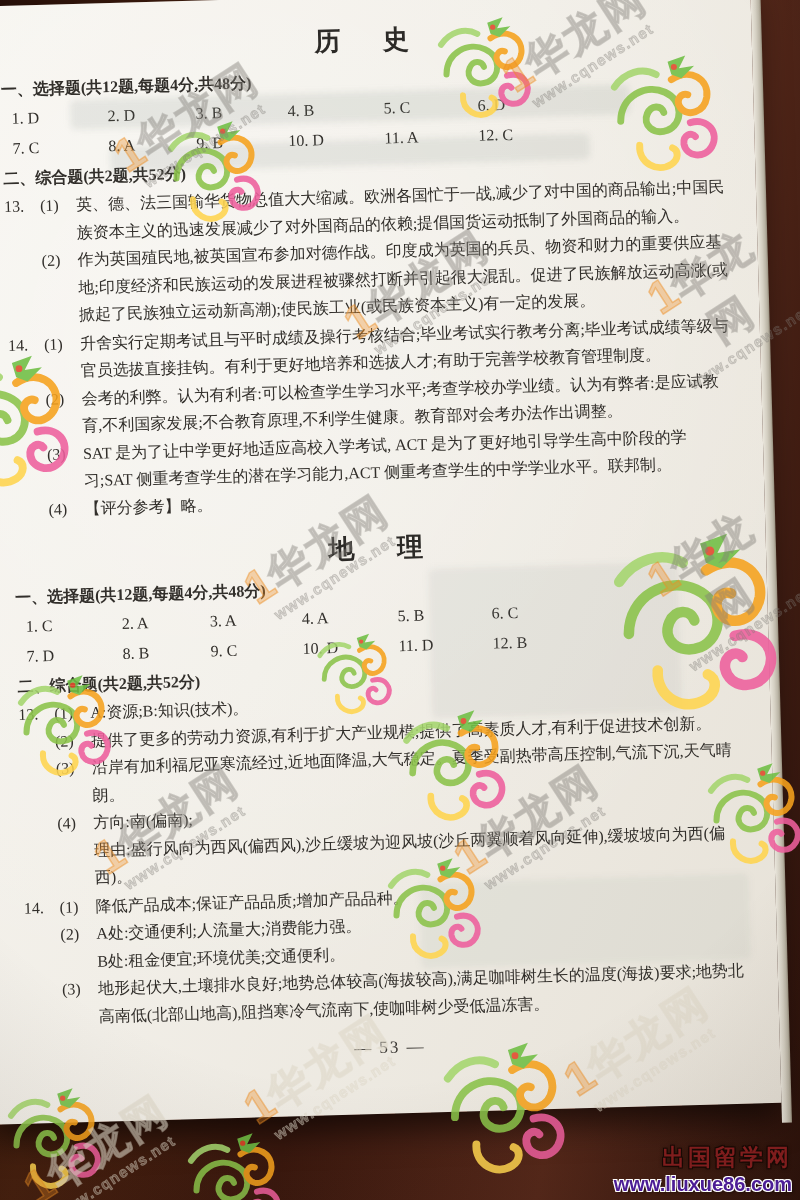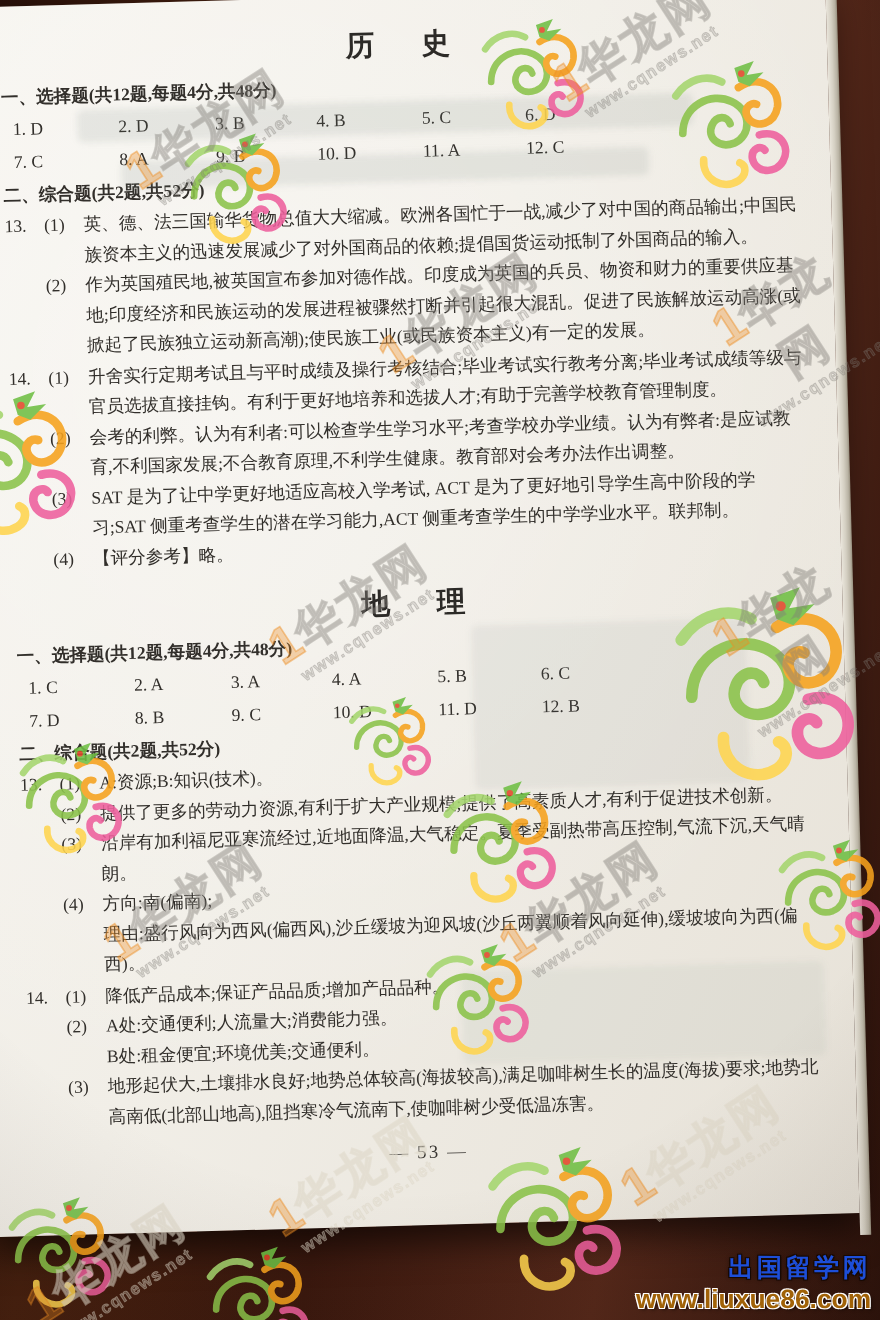--- a/index.html
+++ b/index.html
@@ -72,25 +72,25 @@
   .d7{left:600px;top:528px;transform:scale(1.75);transform-origin:top left;}
   .d8{left:700px;top:760px;}           .d9{left:380px;top:855px;}
   .d10{left:450px;top:1055px;transform:scale(1.3);} .d11{left:0px;top:1085px;}
   .d12{left:180px;top:1130px;}         .d13{left:300px;top:620px;transform:scale(.8);}
   
   .vignette{position:absolute;inset:0;pointer-events:none;z-index:6;
     background:radial-gradient(125% 95% at 45% 38%, transparent 55%, rgba(35,18,8,.22));}
   
   .site-badge{position:absolute;right:8px;bottom:4px;text-align:right;z-index:7;}
   .badge-cn{
-    font-size:23px;font-weight:bold;letter-spacing:3px;color:#1d4ed8;
+    font-size:23px;font-weight:bold;letter-spacing:3px;color:#7f1d1d;
     text-shadow:1px 1px 0 #170904,-1px -1px 0 #170904,1px -1px 0 #170904,-1px 1px 0 #170904,0 0 4px #170904;
   }
   .badge-url{
-    font-family:"Liberation Sans","DejaVu Sans",sans-serif;font-size:24px;font-weight:bold;color:#a16207;
+    font-family:"Liberation Sans","DejaVu Sans",sans-serif;font-size:20px;font-weight:bold;color:#4c1d95;
     text-shadow:1px 1px 0 #ffffff,-1px -1px 0 #ffffff,1px -1px 0 #ffffff,-1px 1px 0 #ffffff,2px 2px 3px rgba(0,0,0,.45);
   }
 </style>
 </head>
 <body>
 
 <div class="paper">
   <div class="content">
 
     <div class="sec-title">历 史</div>

